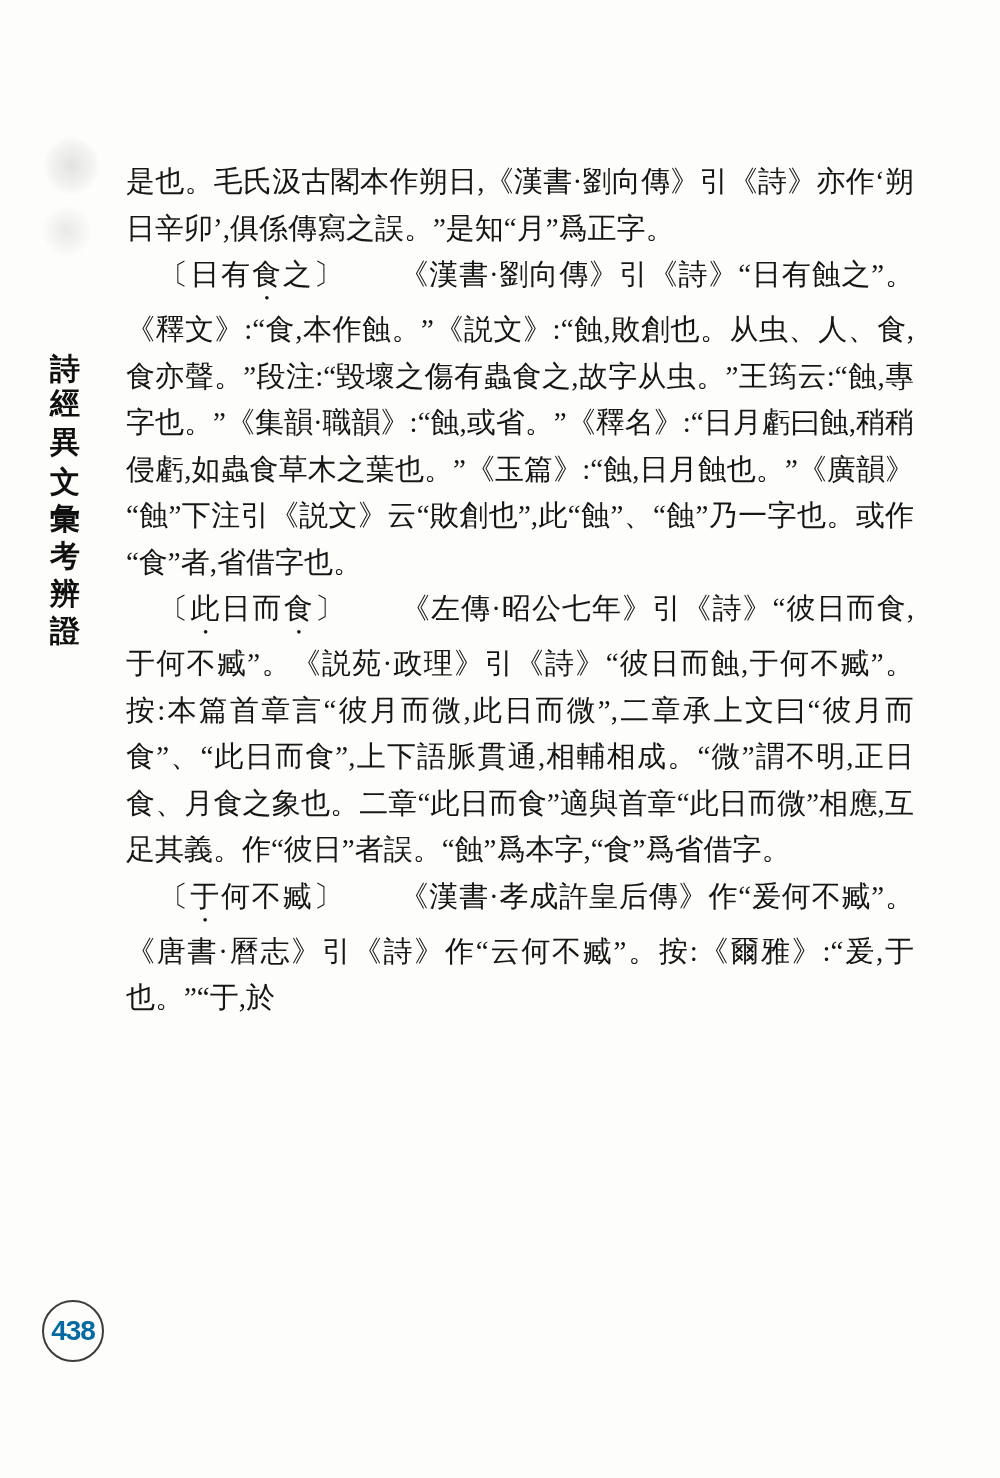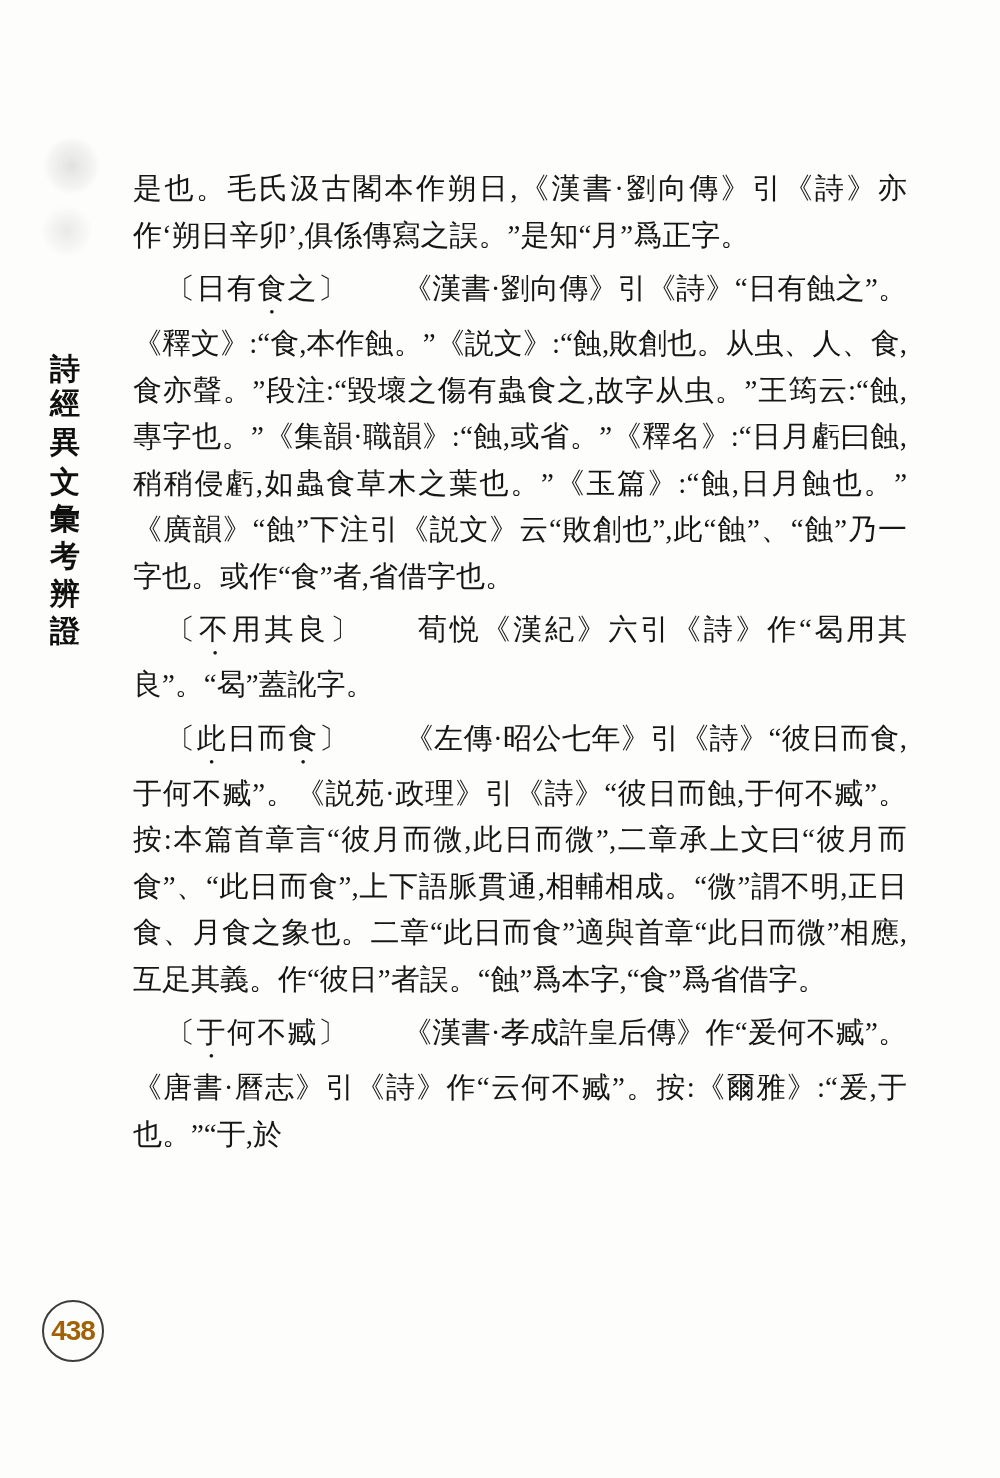--- a/index.html
+++ b/index.html
@@ -53,34 +53,34 @@
     box-sizing: border-box;
     display: flex;
     align-items: center;
     justify-content: center;
   }
   .page-badge span {
     font-family: "Liberation Sans", "DejaVu Sans", sans-serif;
     font-weight: bold;
     font-size: 28px;
     letter-spacing: -1px;
-    color: #a16207;
+    color: #0369a1;
   }
   
   .text-column {
     position: absolute;
     left: 126px;
     top: 158px;
     width: 788px;
     font-size: 29px;
     line-height: 46.5px;
     text-align: justify;
   }
   p.para {
-    margin: 7px;
+    margin: 0;
     padding: 0;
   }
   p.intro { text-indent: 0; }
   p.entry { text-indent: 1.15em; }
   .entry-heading {
     font-weight: normal;
     letter-spacing: 1px;
     margin-right: 1.9em;
   }
   
@@ -101,19 +101,18 @@
   <div class="spine-title">詩經異文彙考辨證</div>
 
   <div class="page-badge">
     <span>438</span>
   </div>
 
   <main class="text-column">
     <p class="para intro">是也。毛氏汲古閣本作朔日,《漢書·劉向傳》引《詩》亦作‘朔日辛卯’,俱係傳寫之誤。”是知“月”爲正字。</p>
     <div id="entries">
         <p class="para entry"><span class="entry-heading">〔<span>日有</span><span class="em-dot">食</span><span>之</span>〕</span><span>《漢書·劉向傳》引《詩》“日有蝕之”。《釋文》:“食,本作蝕。”《説文》:“蝕,敗創也。从虫、人、食,食亦聲。”段注:“毀壞之傷有蟲食之,故字从虫。”王筠云:“蝕,專字也。”《集韻·職韻》:“蝕,或省。”《釋名》:“日月虧曰蝕,稍稍侵虧,如蟲食草木之葉也。”《玉篇》:“蝕,日月蝕也。”《廣韻》“蝕”下注引《説文》云“敗創也”,此“蝕”、“蝕”乃一字也。或作“食”者,省借字也。</span></p>
-        <p class="para entry"><span class="entry-heading">〔<span class="em-dot">不</span><span>用其良</span>〕</span><span>荀悦《漢紀》六引《詩》作“曷用其良”。“曷”蓋訛字。</span></p>
         <p class="para entry"><span class="entry-heading">〔<span class="em-dot">此</span><span>日而</span><span class="em-dot">食</span>〕</span><span>《左傳·昭公七年》引《詩》“彼日而食,于何不臧”。《説苑·政理》引《詩》“彼日而蝕,于何不臧”。按:本篇首章言“彼月而微,此日而微”,二章承上文曰“彼月而食”、“此日而食”,上下語脈貫通,相輔相成。“微”謂不明,正日食、月食之象也。二章“此日而食”適與首章“此日而微”相應,互足其義。作“彼日”者誤。“蝕”爲本字,“食”爲省借字。</span></p>
         <p class="para entry"><span class="entry-heading">〔<span class="em-dot">于</span><span>何不臧</span>〕</span><span>《漢書·孝成許皇后傳》作“爰何不臧”。《唐書·曆志》引《詩》作“云何不臧”。按:《爾雅》:“爰,于也。”“于,於</span></p>
       </div>
   </main>
 
 </div>
 
 </body></html>

